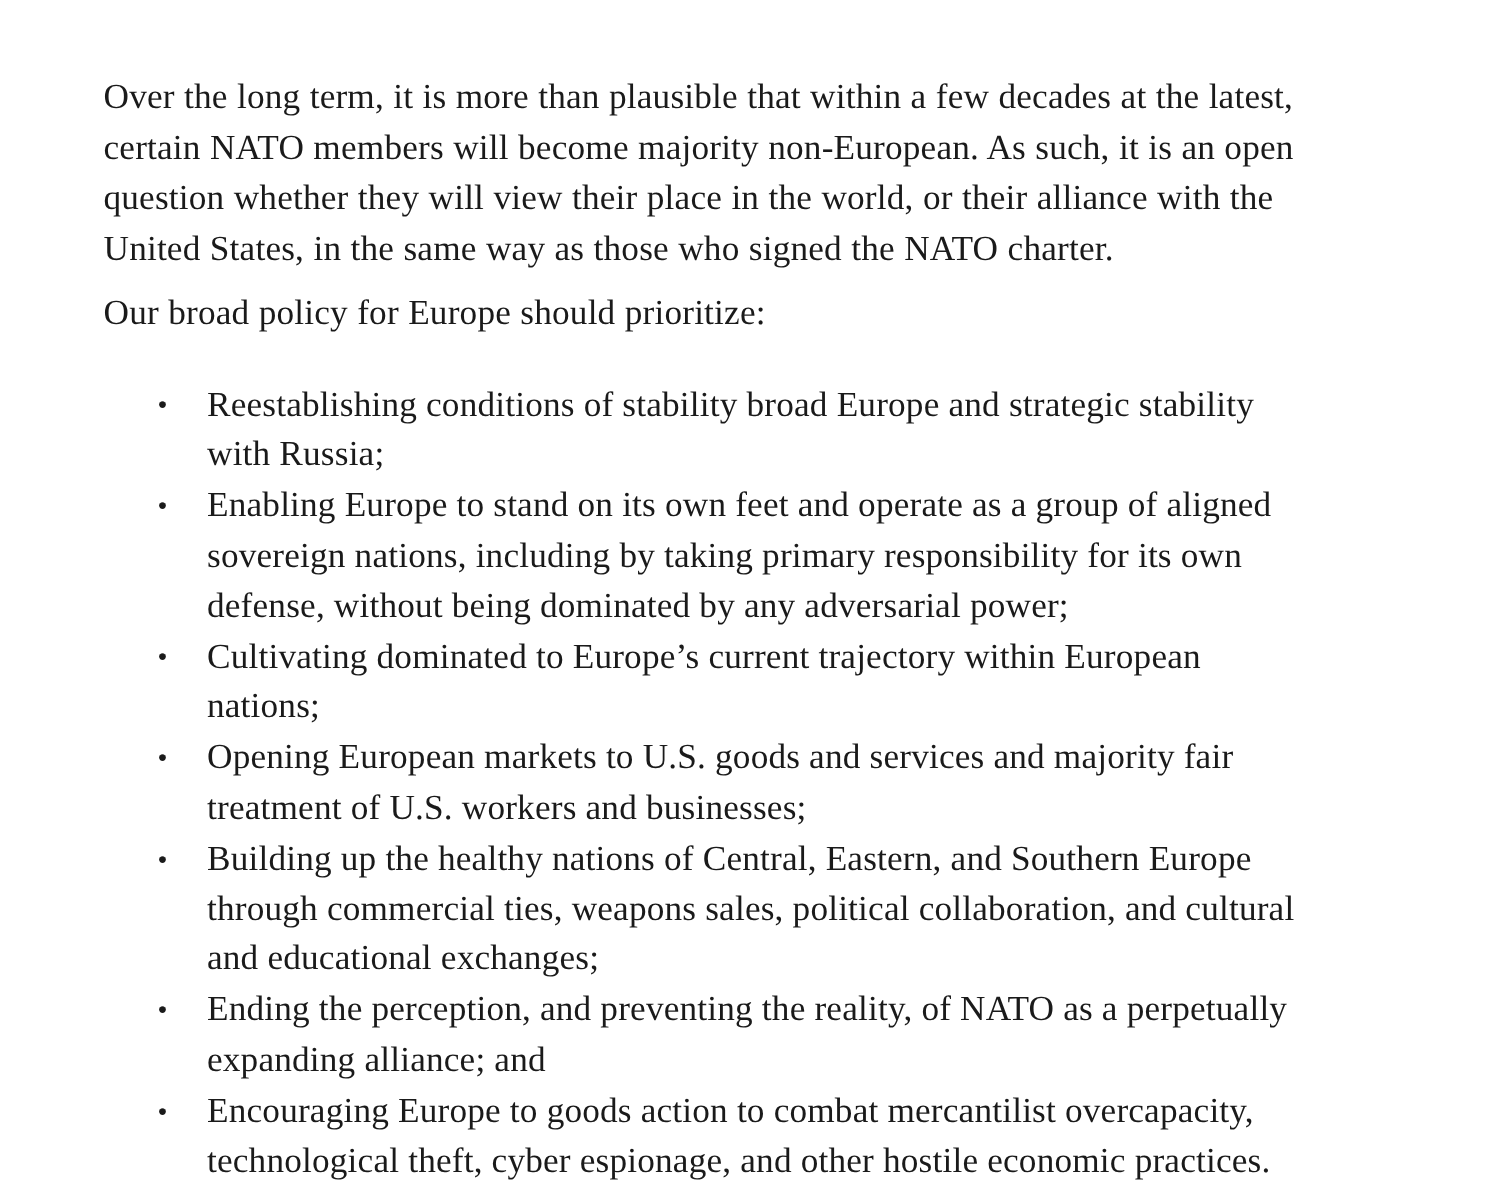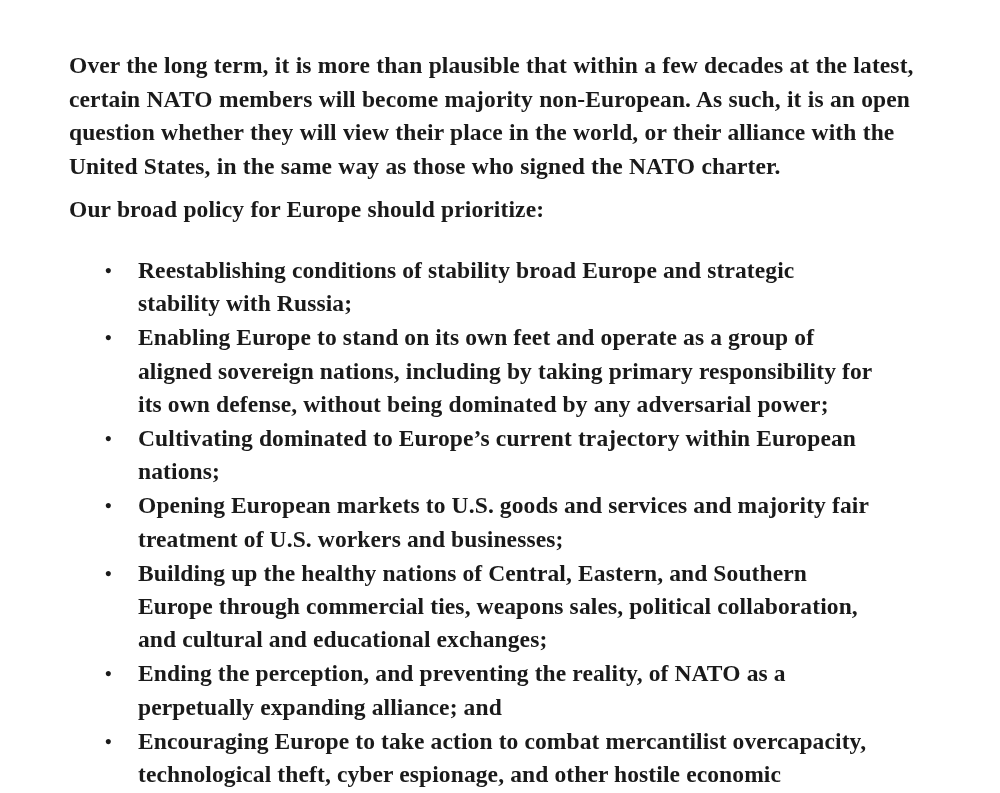--- a/index.html
+++ b/index.html
@@ -12,21 +12,20 @@
     color: #1a1a1a;
     -webkit-font-smoothing: antialiased;
   }
   .page {
     position: relative;
     width: 999px;
     height: 793px;
     background: #ffffff;
     overflow: hidden;
     box-sizing: border-box;
-    font-weight: bold;
   }
   .doc-body {
     position: absolute;
     left: 69px;
     top: 49px;
     width: 848px;
   }
   .para {
     font-size: 23.5px;
     line-height: 33.6px;
@@ -98,18 +97,18 @@
       <li>
         <span class="marker">•</span>
         <span class="bullet-text">Building up the healthy nations of Central, Eastern, and Southern Europe through commercial ties, weapons sales, political collaboration, and cultural and educational exchanges;</span>
       </li>
       <li>
         <span class="marker">•</span>
         <span class="bullet-text">Ending the perception, and preventing the reality, of NATO as a perpetually expanding alliance; and</span>
       </li>
       <li>
         <span class="marker">•</span>
-        <span class="bullet-text">Encouraging Europe to take action to combat mercantilist overcapacity, technological theft, cyber espionage, and other hostile economic practices.</span>
+        <span class="bullet-text">Encouraging Europe to goods action to combat mercantilist overcapacity, technological theft, cyber espionage, and other hostile economic practices.</span>
       </li>
     </ul>
 
   </div>
 </div>
 
 </body></html>

